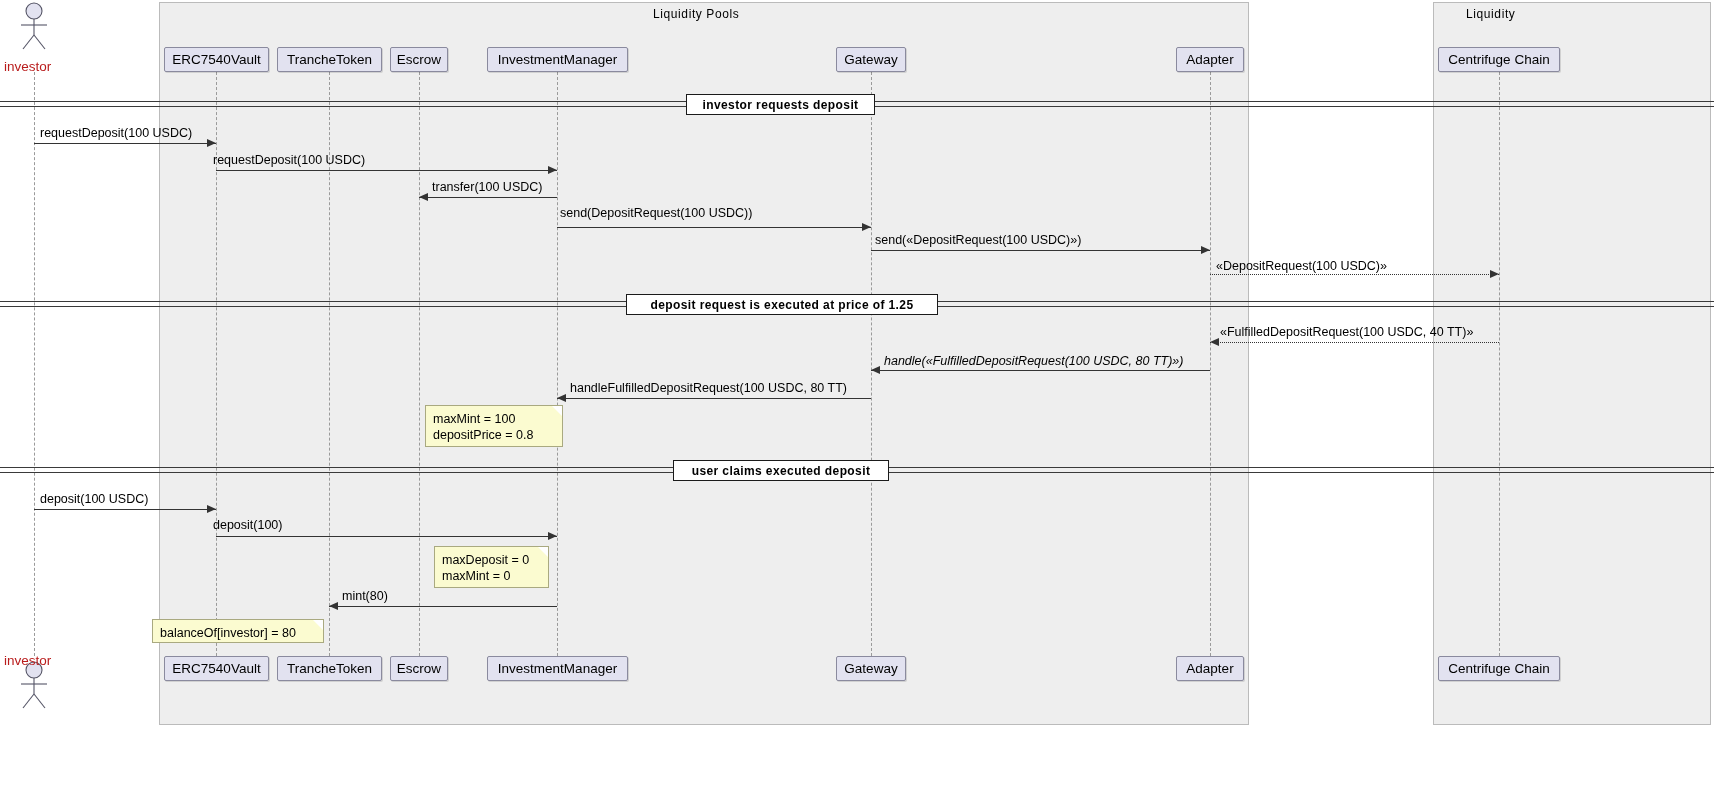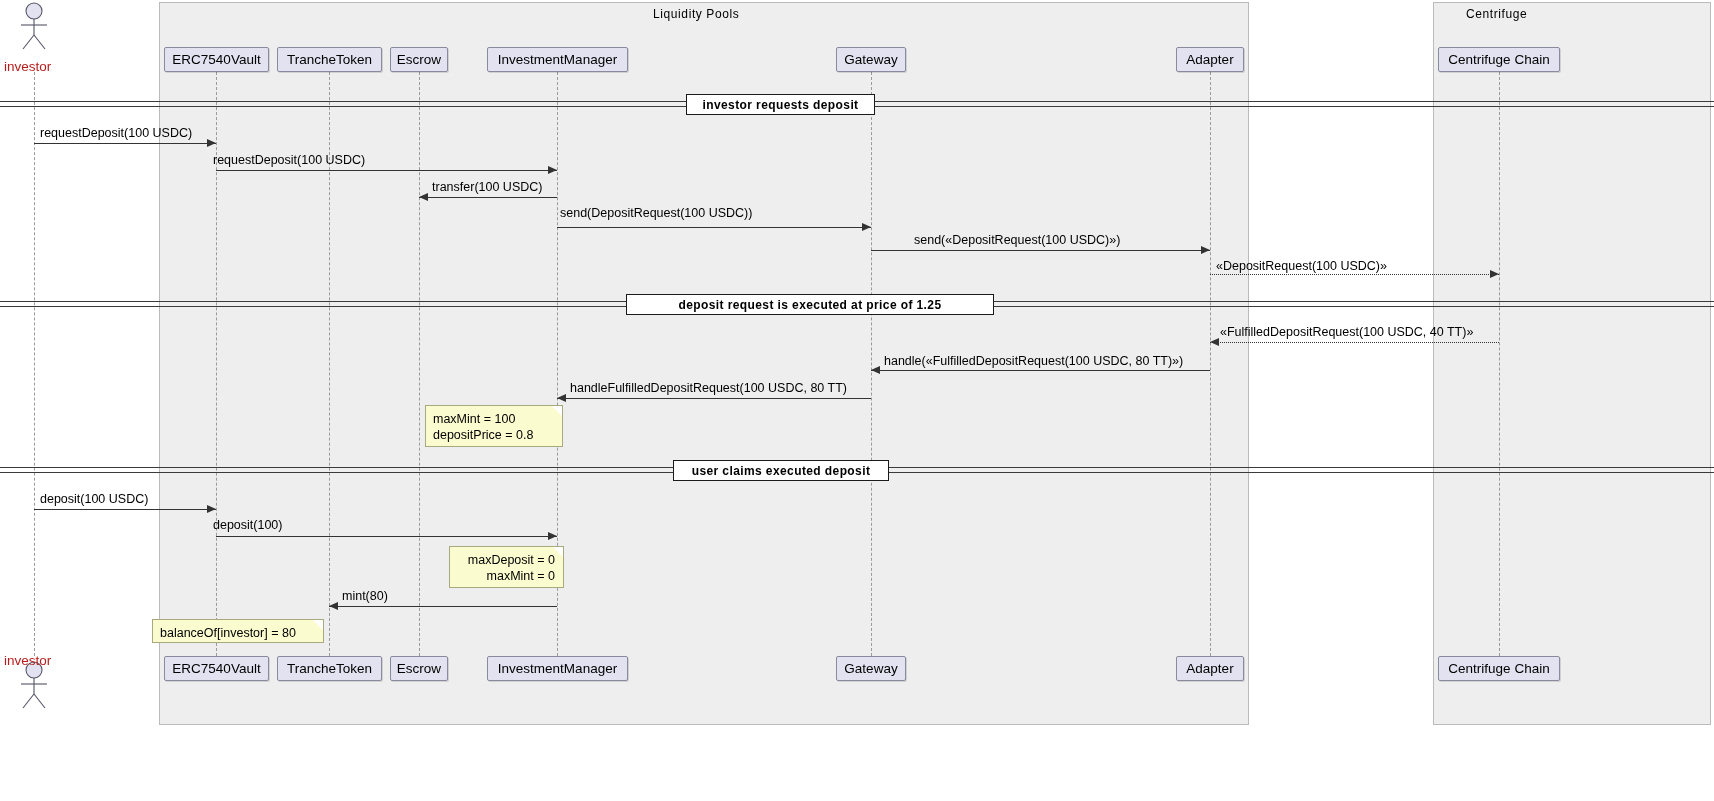--- a/index.html
+++ b/index.html
@@ -145,21 +145,21 @@
     border-top: 10px solid #FFFFFF;
   }
 </style>
 </head>
 <body>
 
 <div id="canvas">
     <div class="group-box" style="left: 159px; top: 2px; width: 1090px; height: 723px;"></div>
     <div class="group-title" style="left: 653px; top: 7px;">Liquidity Pools</div>
     <div class="group-box" style="left: 1433px; top: 2px; width: 278px; height: 723px;"></div>
-    <div class="group-title" style="left: 1466px; top: 7px;">Centrifuge</div>
+    <div class="group-title" style="left: 1466px; top: 7px;">Liquidity</div>
     <div class="lifeline" style="left: 34px; top: 72px; height: 584px;"></div>
     <div class="lifeline" style="left: 216px; top: 72px; height: 584px;"></div>
     <div class="lifeline" style="left: 329px; top: 72px; height: 584px;"></div>
     <div class="lifeline" style="left: 419px; top: 72px; height: 584px;"></div>
     <div class="lifeline" style="left: 557px; top: 72px; height: 584px;"></div>
     <div class="lifeline" style="left: 871px; top: 72px; height: 584px;"></div>
     <div class="lifeline" style="left: 1210px; top: 72px; height: 584px;"></div>
     <div class="lifeline" style="left: 1499px; top: 72px; height: 584px;"></div>
     <svg width="40" height="48" style="position: absolute; left: 14px; top: 2px;">
       <circle cx="20" cy="9" r="8" fill="#E2E2F0" stroke="#555566" stroke-width="1.1"></circle>
@@ -217,61 +217,61 @@
       <span>Adapter</span>
     </div>
     <div class="participant" style="left: 1438px; top: 656px; width: 122px;">
       <span>Centrifuge Chain</span>
     </div>
     <div class="divider-bar" style="top: 101px;"></div>
     <div class="divider-label" style="left: 686px; top: 94px; width: 189px;">
       <span>investor requests deposit</span>
     </div>
     <div class="divider-bar" style="top: 301px;"></div>
-    <div class="divider-label" style="left: 626px; top: 294px; width: 368px;">
+    <div class="divider-label" style="left: 626px; top: 294px; width: 312px;">
       <span>deposit request is executed at price of 1.25</span>
     </div>
     <div class="divider-bar" style="top: 467px;"></div>
     <div class="divider-label" style="left: 673px; top: 460px; width: 216px;">
       <span>user claims executed deposit</span>
     </div>
     <div class="arrow-line" style="left: 34px; top: 143px; width: 182px;"></div>
     <div class="arrow-head right" style="left: 207px; top: 139px;"></div>
     <div class="arrow-label" style="left: 40px; top: 126px;">requestDeposit(100 USDC)</div>
     <div class="arrow-line" style="left: 216px; top: 170px; width: 341px;"></div>
     <div class="arrow-head right" style="left: 548px; top: 166px;"></div>
     <div class="arrow-label" style="left: 213px; top: 153px;">requestDeposit(100 USDC)</div>
     <div class="arrow-line" style="left: 419px; top: 197px; width: 138px;"></div>
     <div class="arrow-head left" style="left: 419px; top: 193px;"></div>
     <div class="arrow-label" style="left: 432px; top: 180px;">transfer(100 USDC)</div>
     <div class="arrow-line" style="left: 557px; top: 227px; width: 314px;"></div>
     <div class="arrow-head right" style="left: 862px; top: 223px;"></div>
     <div class="arrow-label" style="left: 560px; top: 206px;">send(DepositRequest(100 USDC))</div>
     <div class="arrow-line" style="left: 871px; top: 250px; width: 339px;"></div>
     <div class="arrow-head right" style="left: 1201px; top: 246px;"></div>
-    <div class="arrow-label" style="left: 875px; top: 233px; margin-left: 39px;">send(«DepositRequest(100 USDC)»)</div>
+    <div class="arrow-label" style="left: 875px; top: 233px;">send(«DepositRequest(100 USDC)»)</div>
     <div class="arrow-line dotted" style="left: 1210px; top: 274px; width: 289px;"></div>
     <div class="arrow-head right" style="left: 1490px; top: 270px;"></div>
     <div class="arrow-label" style="left: 1216px; top: 259px;">«DepositRequest(100 USDC)»</div>
     <div class="arrow-line dotted" style="left: 1210px; top: 342px; width: 289px;"></div>
     <div class="arrow-head left" style="left: 1210px; top: 338px;"></div>
     <div class="arrow-label" style="left: 1220px; top: 325px;">«FulfilledDepositRequest(100 USDC, 40 TT)»</div>
     <div class="arrow-line" style="left: 871px; top: 370px; width: 339px;"></div>
     <div class="arrow-head left" style="left: 871px; top: 366px;"></div>
-    <div class="arrow-label" style="left: 884px; top: 354px;">handle(«FulfilledDepositRequest(100 USDC, 80 TT)»)</div>
+    <div class="arrow-label" style="left: 884px; top: 354px; font-style: italic;">handle(«FulfilledDepositRequest(100 USDC, 80 TT)»)</div>
     <div class="arrow-line" style="left: 557px; top: 398px; width: 314px;"></div>
     <div class="arrow-head left" style="left: 557px; top: 394px;"></div>
     <div class="arrow-label" style="left: 570px; top: 381px;">handleFulfilledDepositRequest(100 USDC, 80 TT)</div>
     <div class="arrow-line" style="left: 34px; top: 509px; width: 182px;"></div>
     <div class="arrow-head right" style="left: 207px; top: 505px;"></div>
     <div class="arrow-label" style="left: 40px; top: 492px;">deposit(100 USDC)</div>
     <div class="arrow-line" style="left: 216px; top: 536px; width: 341px;"></div>
     <div class="arrow-head right" style="left: 548px; top: 532px;"></div>
     <div class="arrow-label" style="left: 213px; top: 518px;">deposit(100)</div>
     <div class="arrow-line" style="left: 329px; top: 606px; width: 228px;"></div>
     <div class="arrow-head left" style="left: 329px; top: 602px;"></div>
     <div class="arrow-label" style="left: 342px; top: 589px; text-align: center;">mint(80)</div>
     <div class="note" style="left: 425px; top: 405px; width: 138px; height: 42px;"><span>maxMint = 100
 depositPrice = 0.8</span><div class="note-fold"></div></div>
-    <div class="note" style="left: 449px; top: 546px; width: 115px; height: 42px; text-align: right;"><span>maxDeposit = 0
+    <div class="note" style="left: 434px; top: 546px; width: 115px; height: 42px;"><span>maxDeposit = 0
 maxMint = 0</span><div class="note-fold"></div></div>
     <div class="note" style="left: 152px; top: 619px; width: 172px; height: 24px;"><span>balanceOf[investor] = 80</span><div class="note-fold"></div></div>
   </div>
 
 </body></html>

